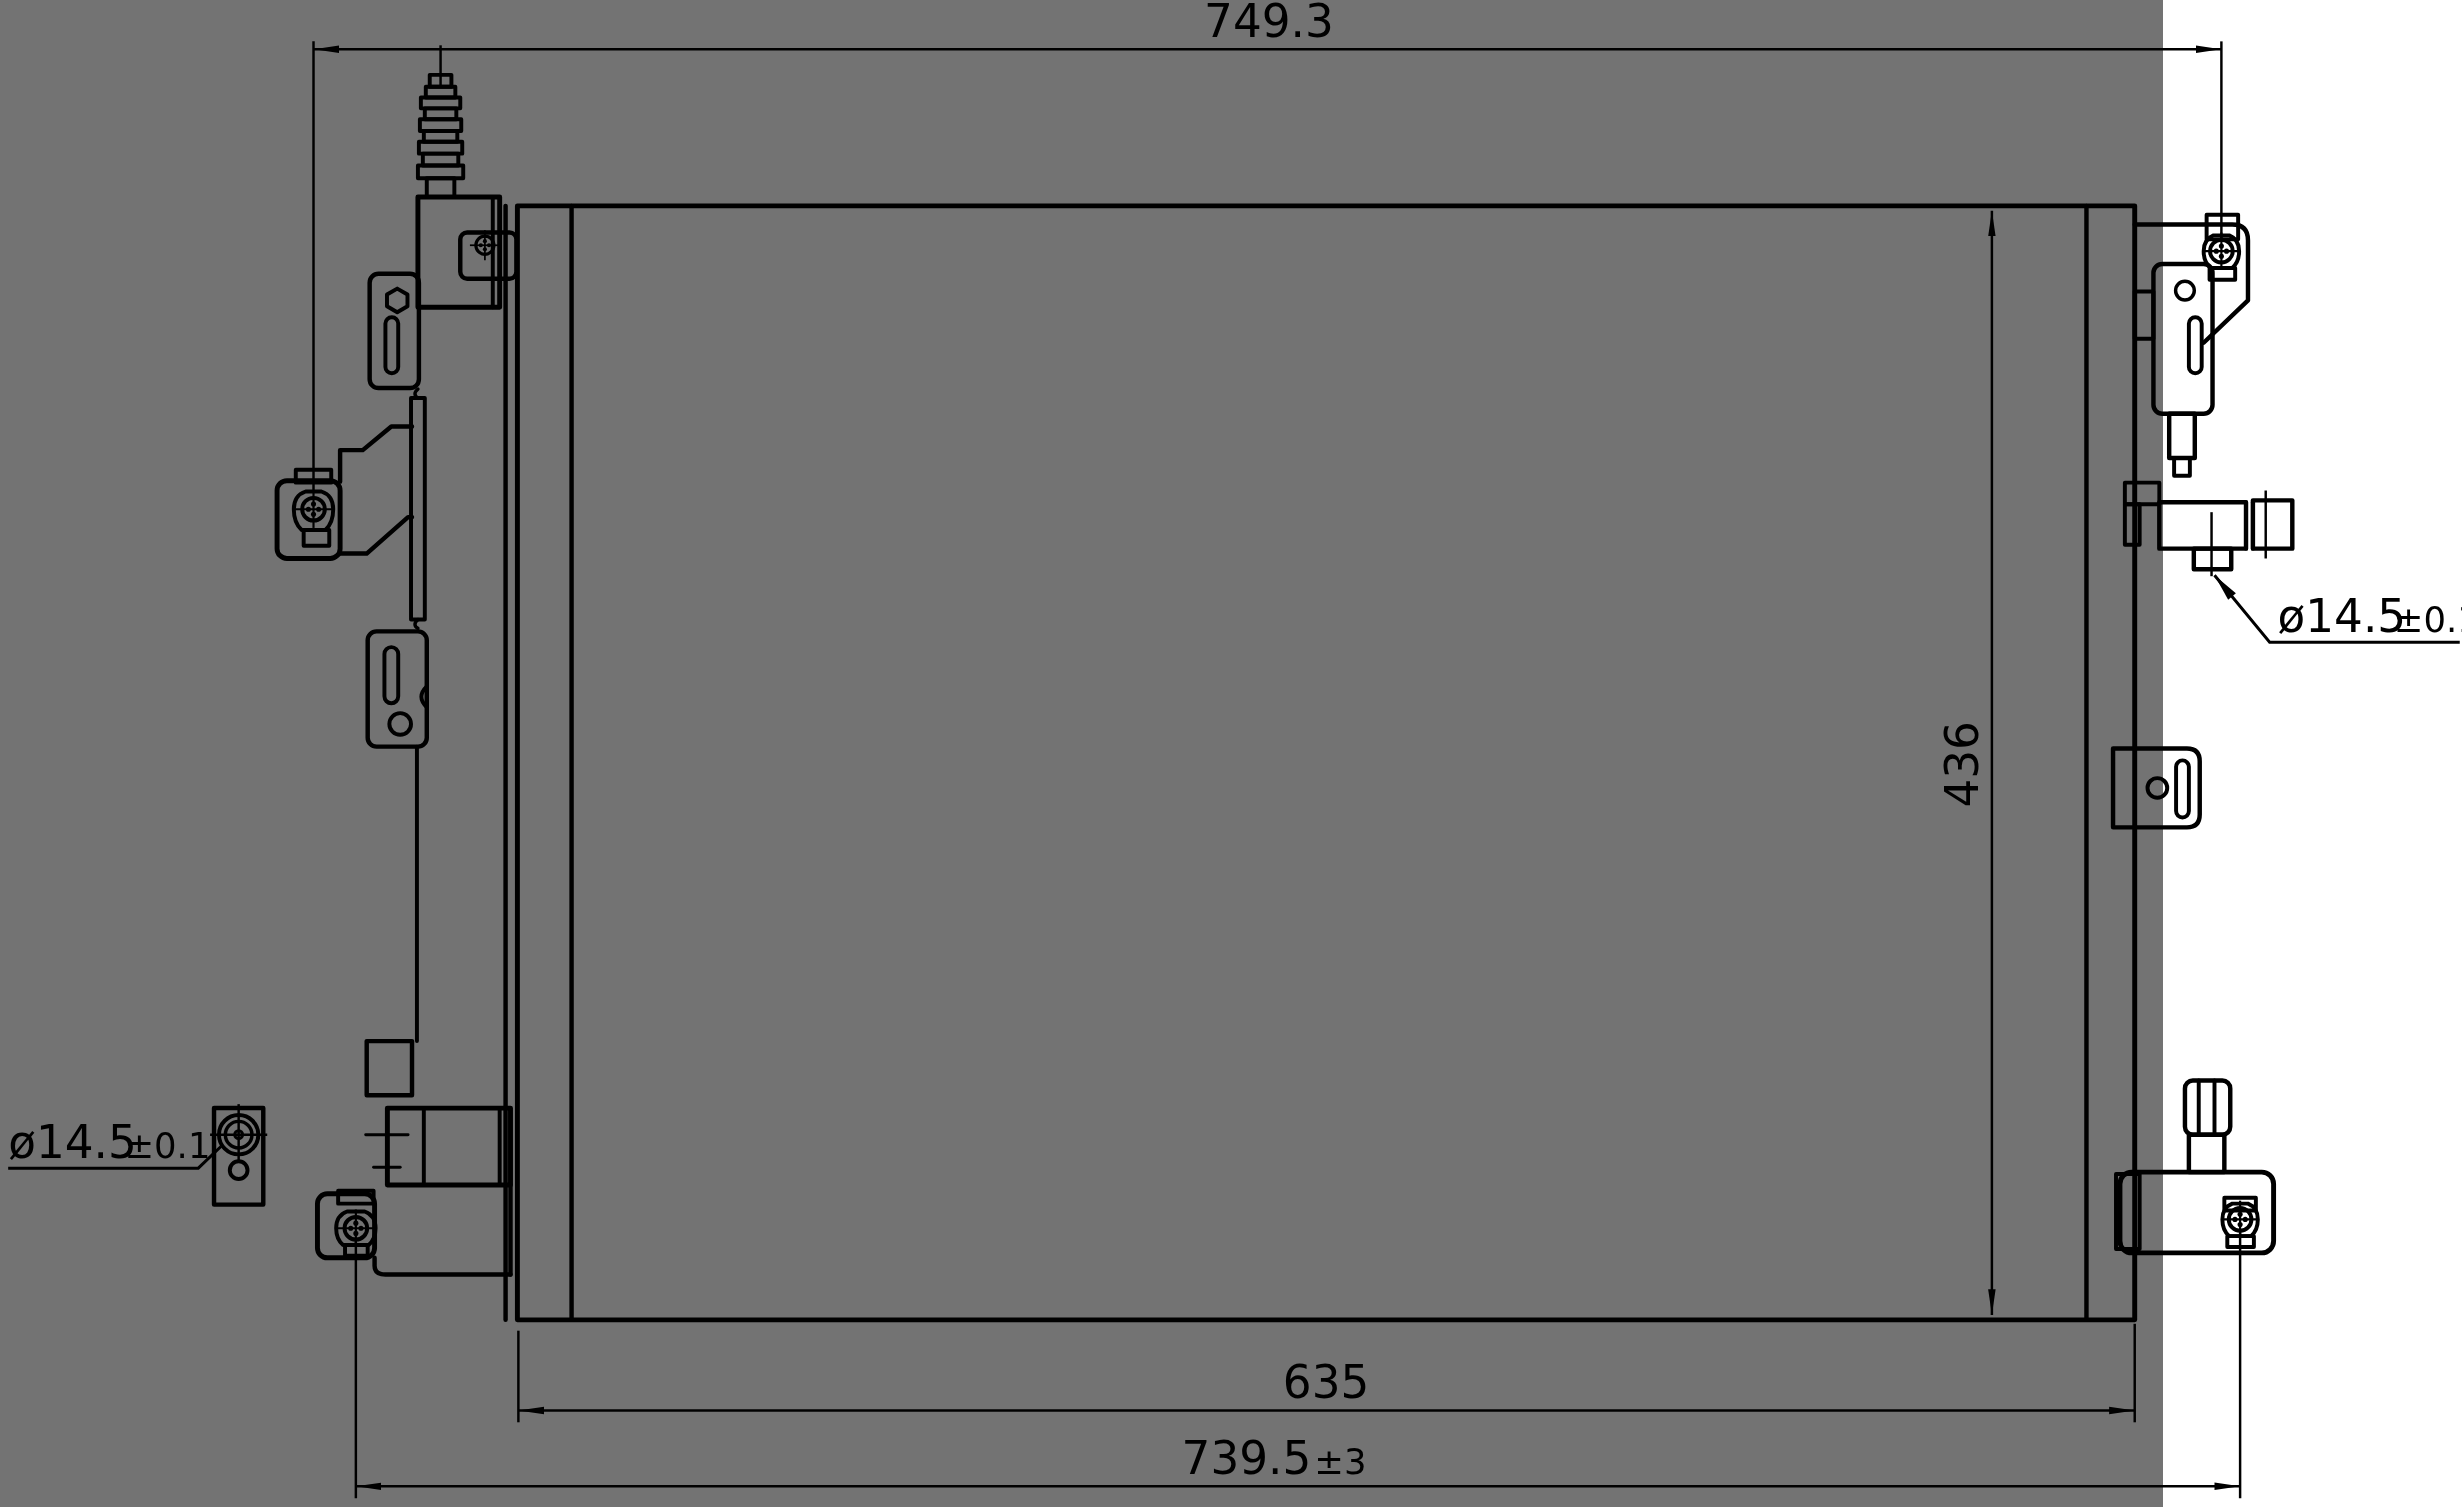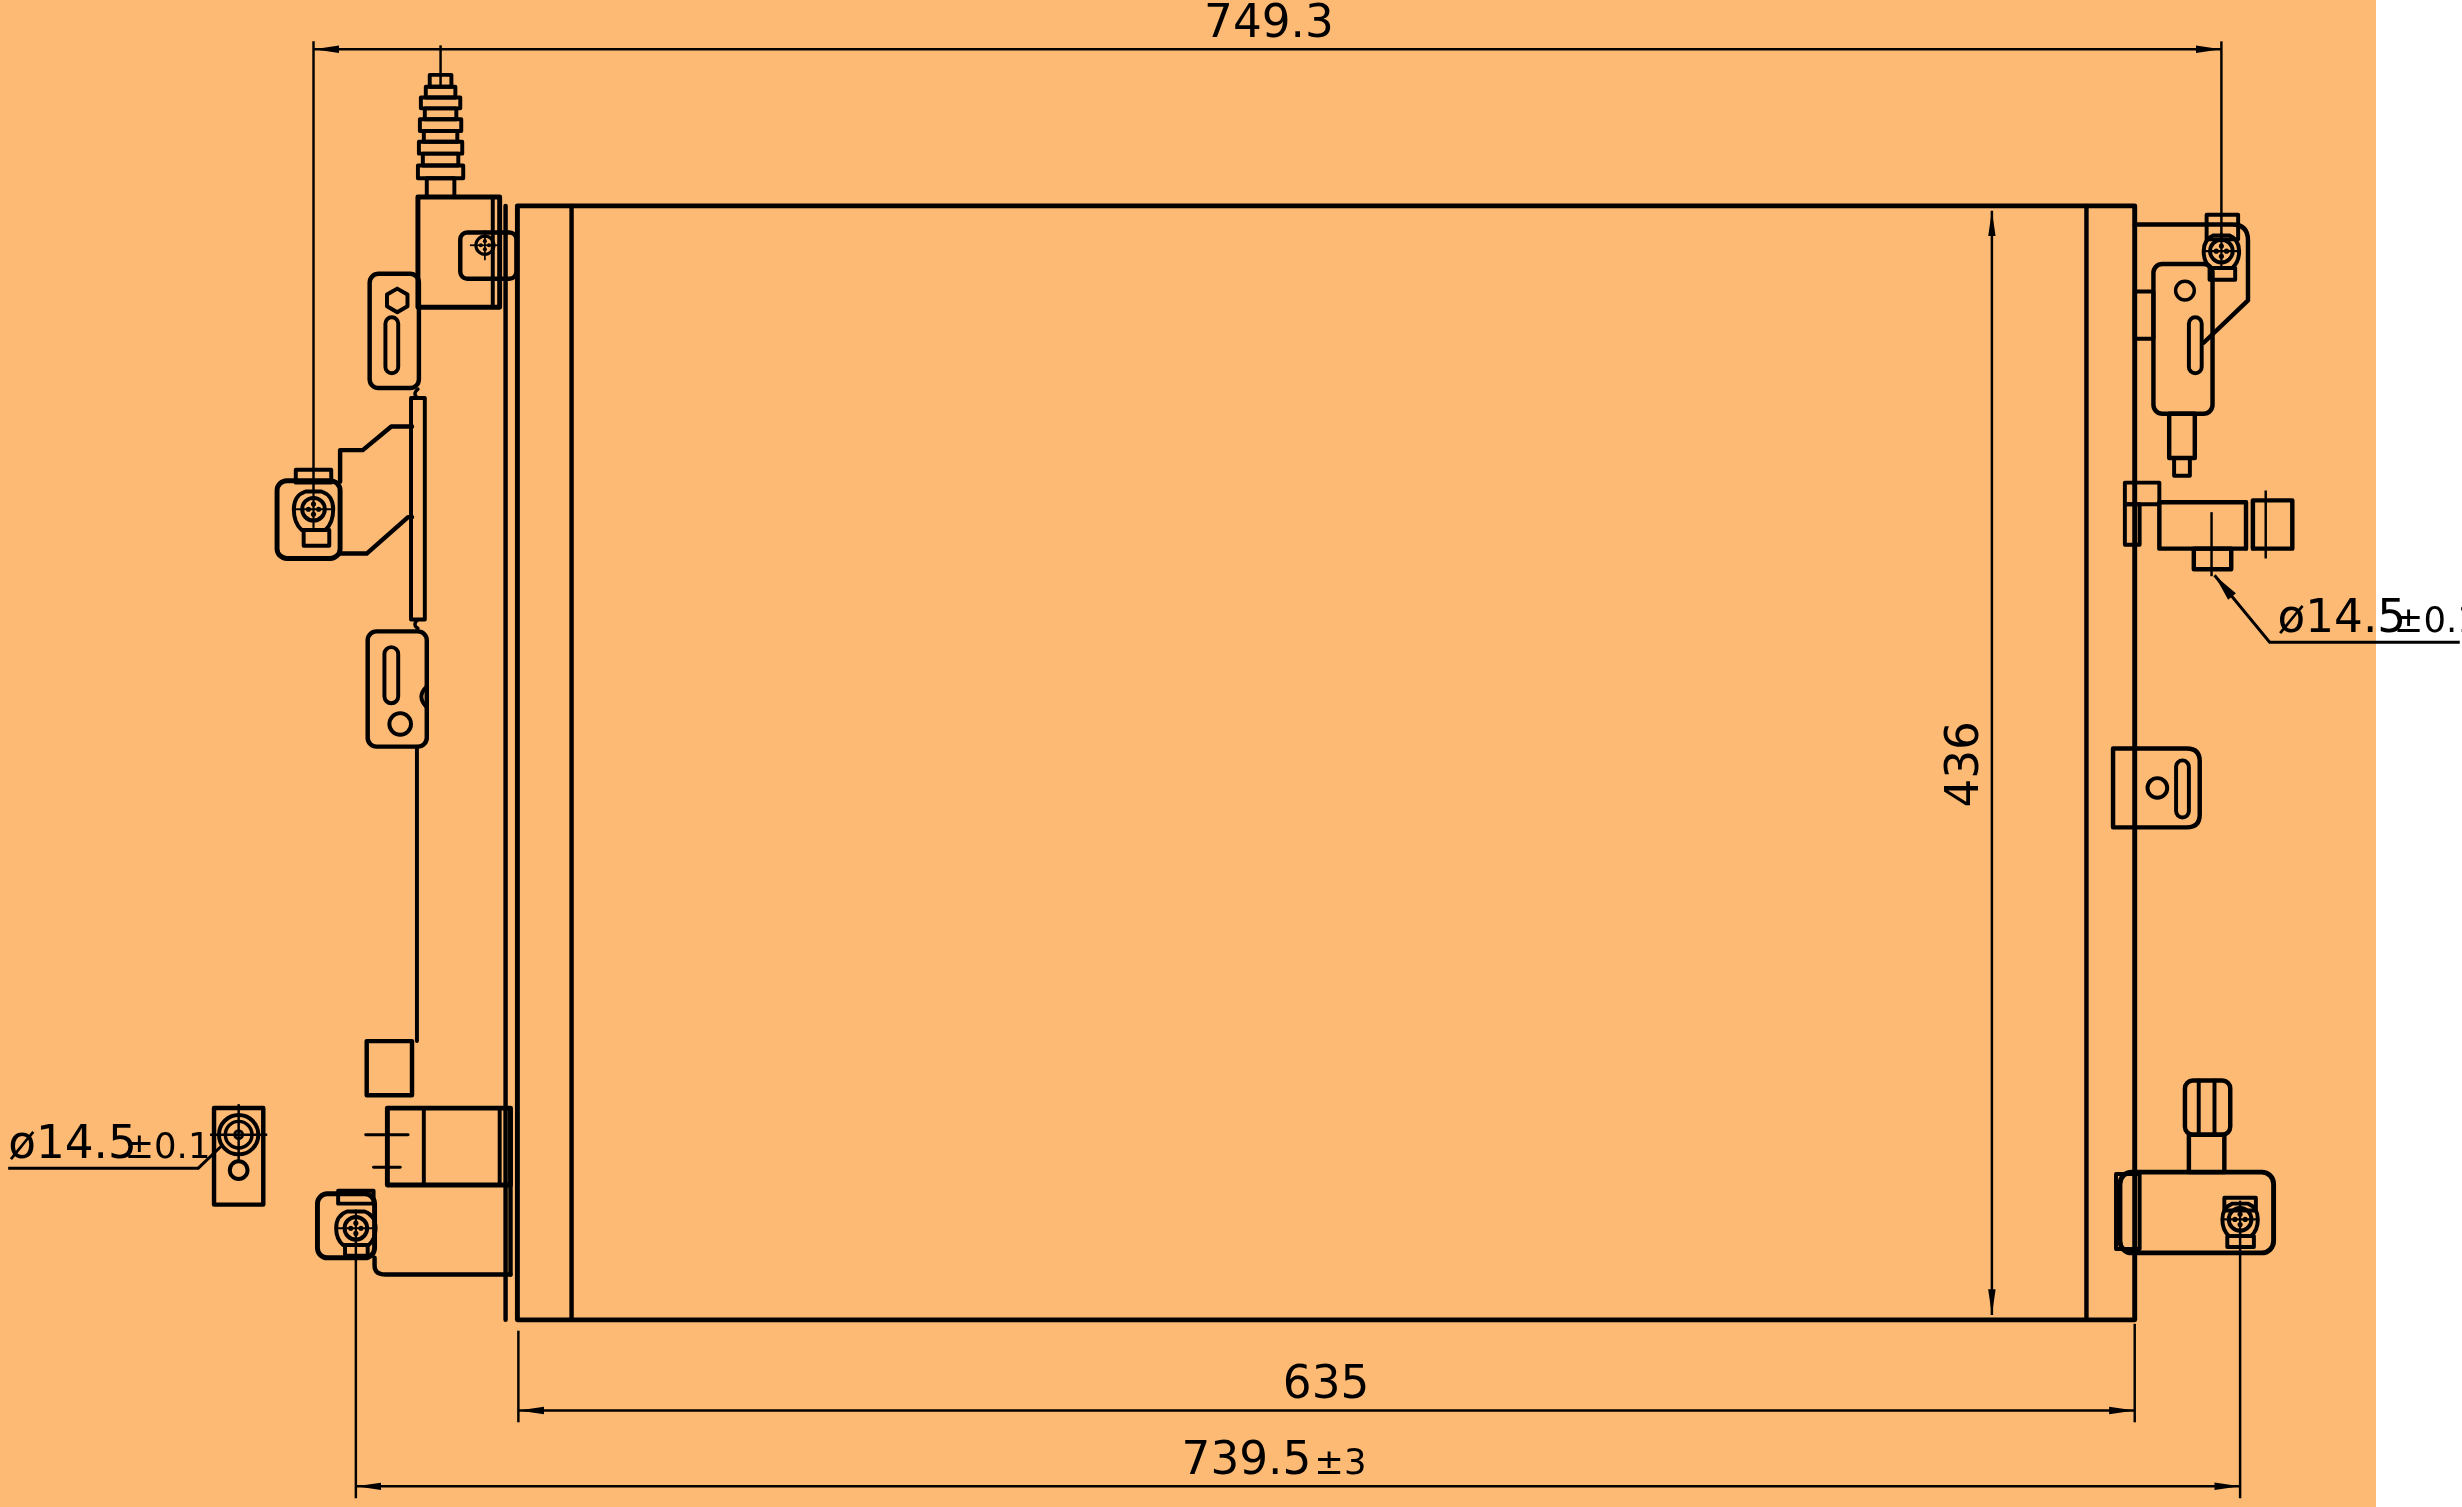--- a/index.html
+++ b/index.html
@@ -1,16 +1,16 @@
 <!DOCTYPE html>
 <html><head>
 <meta charset="utf-8">
 <style>
   html,body{margin:0;padding:0;background:#ffffff;}
-  .page{width:2376px;height:1507px;background:#fdba74;position:relative;}
+  .page{width:2163px;height:1507px;background:#737373;position:relative;}
   svg{display:block;}
   .dim-text{font-family:"DejaVu Sans","Liberation Sans",sans-serif;fill:#000;}
   .t-main{font-size:46px;}
   .t-tol{font-size:36px;}
   .part{stroke:#000;fill:none;stroke-linecap:round;stroke-linejoin:round;}
   .dim{stroke:#000;fill:none;}
 </style>
 </head>
 <body>
 

